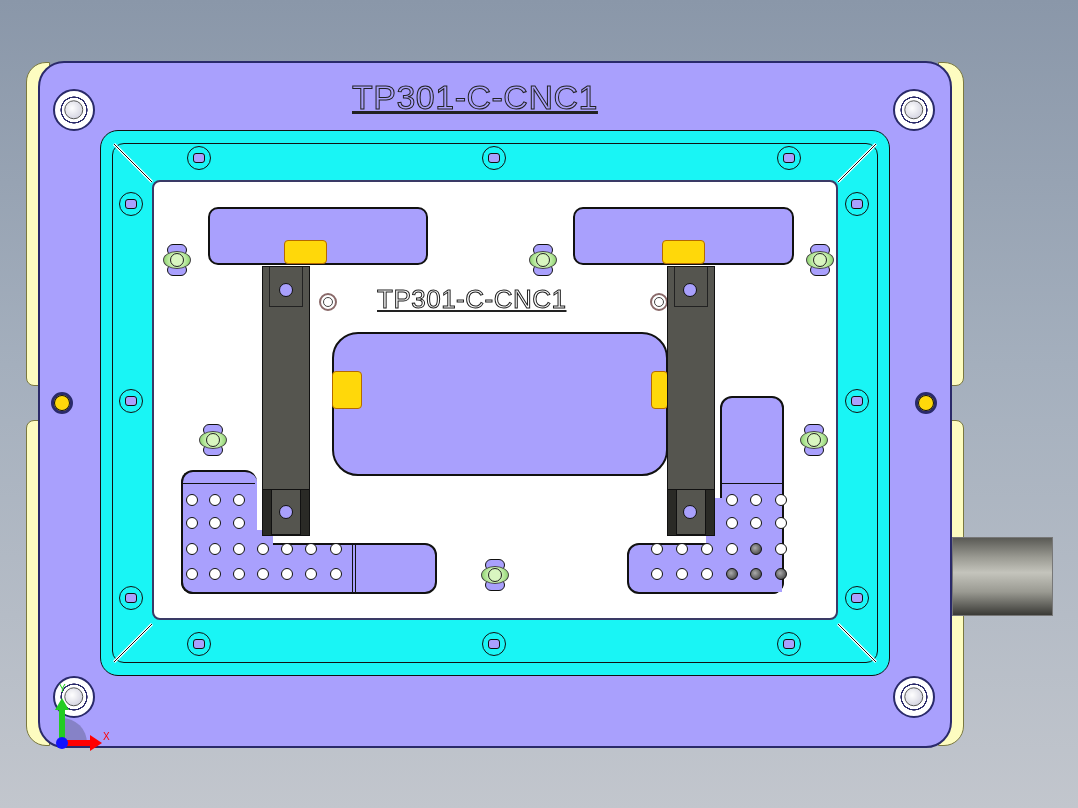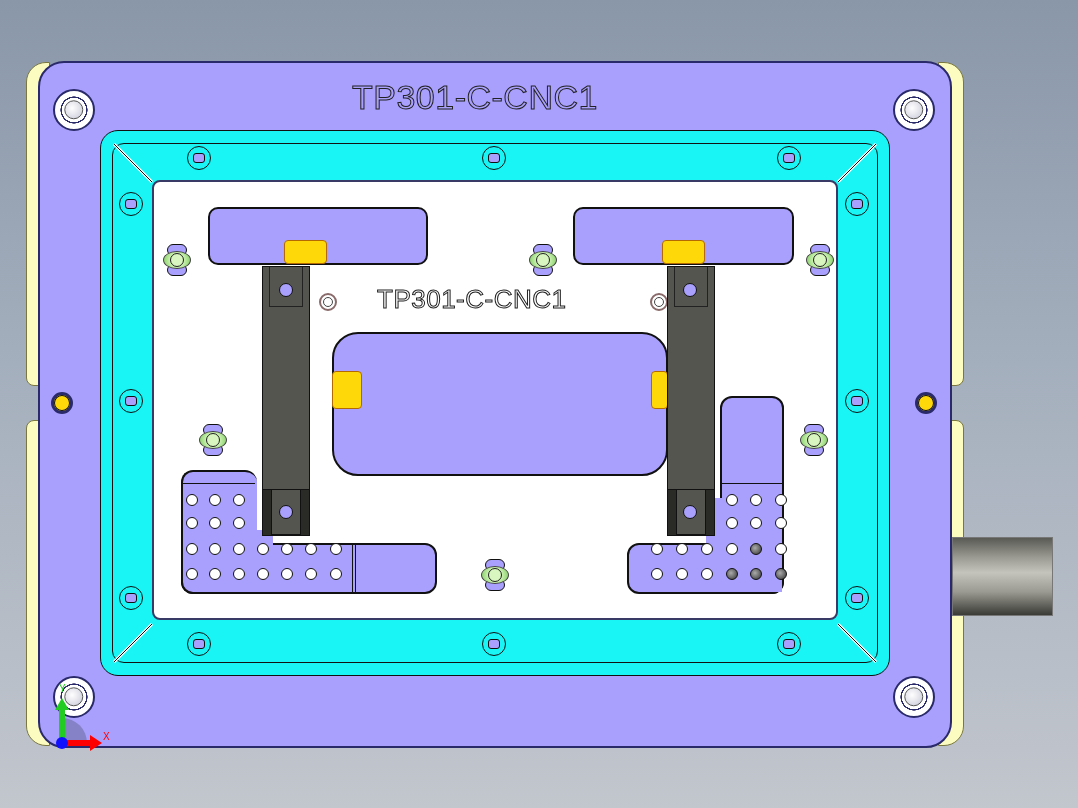--- a/index.html
+++ b/index.html
@@ -7,21 +7,21 @@
     background:linear-gradient(180deg,#8a97a9 0%,#a4afbd 45%,#c2c6cd 100%);
     font-family:"Liberation Sans",sans-serif;}
   .abs{position:absolute;box-sizing:border-box;}
   .yellow-rail{background:#fdfcc0;border:1.5px solid #7a7840;}
   .plate{background:#a9a0fd;border:2px solid #2a2a6a;border-radius:26px;}
   .frame{background:#19f5f5;border:1.5px solid #111;border-radius:18px;}
   .white-area{background:#ffffff;border:2px solid #3a3a66;border-radius:8px;}
   .purple{background:#a9a0fd;border:2px solid #111;}
   .clamp{background:#55554f;border:1.5px solid #111;}
   .pad{background:#ffd80a;border:1.5px solid #b46a00;border-radius:4px;}
-  .engrave{color:transparent;-webkit-text-stroke:1px #222;font-family:"Liberation Sans",sans-serif;letter-spacing:0.5px;}
+  .engrave{color:transparent;-webkit-text-stroke:1px #222;font-family:"Liberation Sans",sans-serif;letter-spacing:0.5px;text-decoration:underline;}
   .screw{border-radius:50%;border:2px solid #2a2a6a;background:radial-gradient(circle at 50% 50%,#fff 0 45%,#2a2a6a 46% 50%,#fff 51%);}
   .screw::after{content:"";position:absolute;left:50%;top:50%;width:46%;height:46%;transform:translate(-50%,-50%);border-radius:50%;background:radial-gradient(circle at 40% 40%,#ffffff,#c8c8d8);border:1px solid #555;}
   .cslot{border-radius:50%;border:1px solid #111;}
   .cslot::after{content:"";position:absolute;left:50%;top:50%;width:10px;height:8px;transform:translate(-50%,-50%);border-radius:3px;border:1.5px solid #111;background:#a9a0fd;}
   .pin{width:26px;height:30px;}
   .pin .cap{position:absolute;left:4px;width:18px;height:10px;background:#a9a0fd;border:1.5px solid #111;border-radius:6px;}
   .pin .ball{position:absolute;left:0;top:7px;width:26px;height:16px;border-radius:50%;background:radial-gradient(circle,#d9f6c0 0 35%,#a6e08a 70%,#7cc060);border:1px solid #444;}
   .pin .ball::after{content:"";position:absolute;left:50%;top:50%;width:12px;height:12px;transform:translate(-50%,-50%);border-radius:50%;border:1px solid #222;}
   .hole{position:absolute;width:10px;height:10px;border-radius:50%;background:#fff;border:1px solid #111;}
   .hole.dark{background:radial-gradient(circle at 40% 40%,#aaa,#333);}

